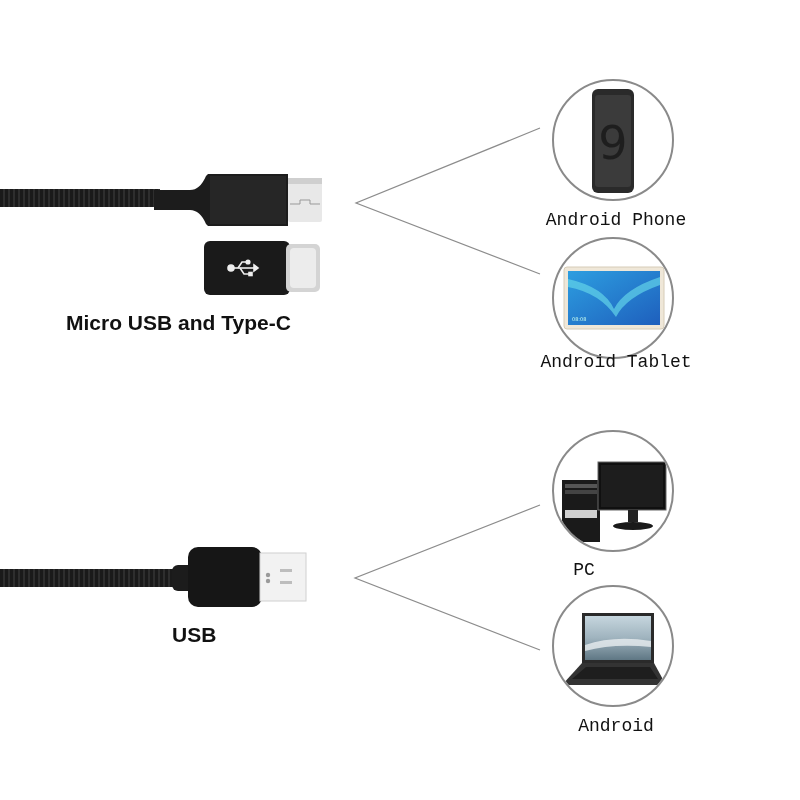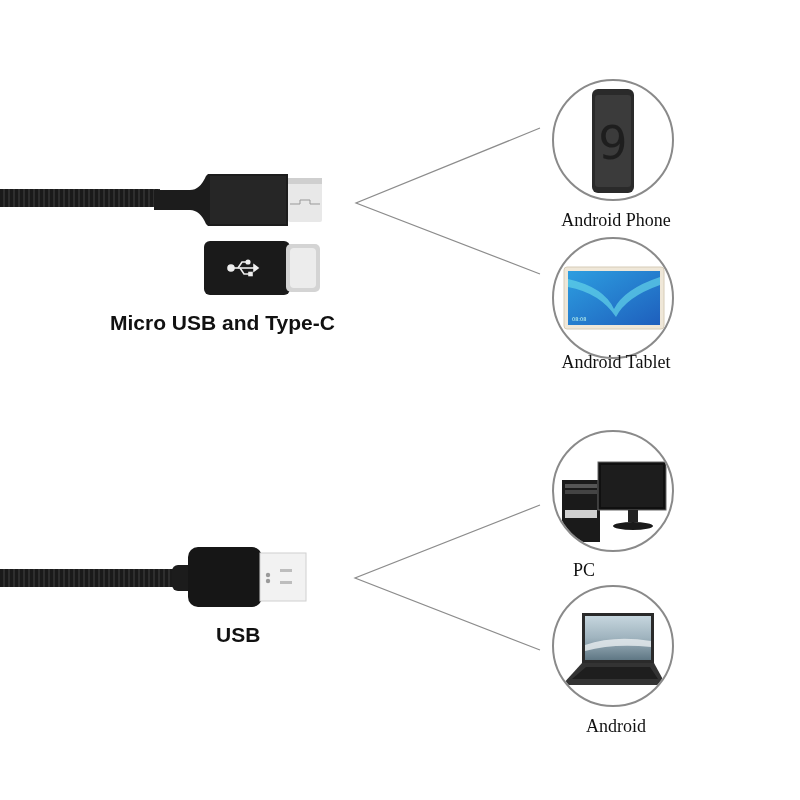--- a/index.html
+++ b/index.html
@@ -1,20 +1,20 @@
 <!DOCTYPE html>
 <html><head>
 <meta charset="utf-8">
 <style>
   html, body { margin:0; padding:0; }
   body { width:800px; height:800px; background:#ffffff; position:relative; overflow:hidden; font-family:"DejaVu Sans", sans-serif; }
   .abs { position:absolute; }
   .cable { position:absolute; height:26px; background:repeating-linear-gradient(90deg,#1a1a1a 0 3px,#2e2e2e 3px 5px); border-radius:0; }
-  .label-bold { position:absolute; font-family:"Liberation Sans", sans-serif; font-weight:bold; font-size:21px; color:#111;margin-left:44px; }
-  .dev-label { position:absolute; font-family:Liberation Serif, serif; font-size:18px; color:#111; text-align:center; width:180px; }
+  .label-bold { position:absolute; font-family:"Liberation Sans", sans-serif; font-weight:bold; font-size:21px; color:#111; }
+  .dev-label { position:absolute; font-family:Liberation Mono, monospace; font-size:18px; color:#111; text-align:center; width:180px; }
   .circle { position:absolute; width:118px; height:118px; border:2px solid #8a8a8a; border-radius:50%; background:#fff; overflow:hidden; }
   svg.lines { position:absolute; left:0; top:0; }
 </style>
 </head>
 <body>
 
 <svg class="lines" width="800" height="800">
   <polyline points="540,128 356,203 540,274" fill="none" stroke="#8c8c8c" stroke-width="1.2"></polyline>
   <polyline points="540,505 355,578 540,650" fill="none" stroke="#8c8c8c" stroke-width="1.2"></polyline>
 </svg>

